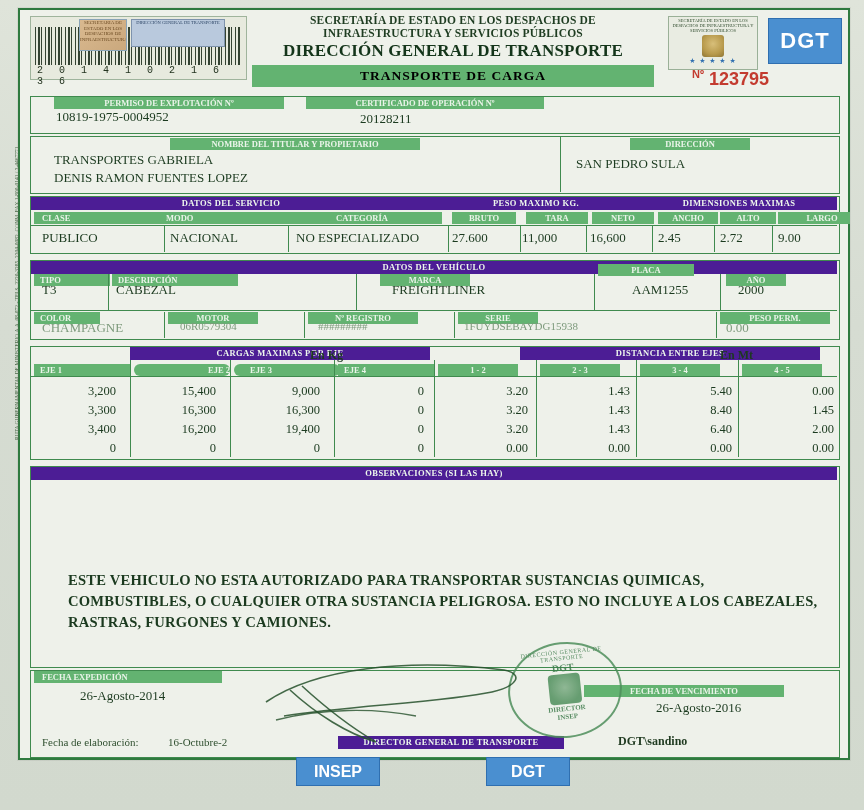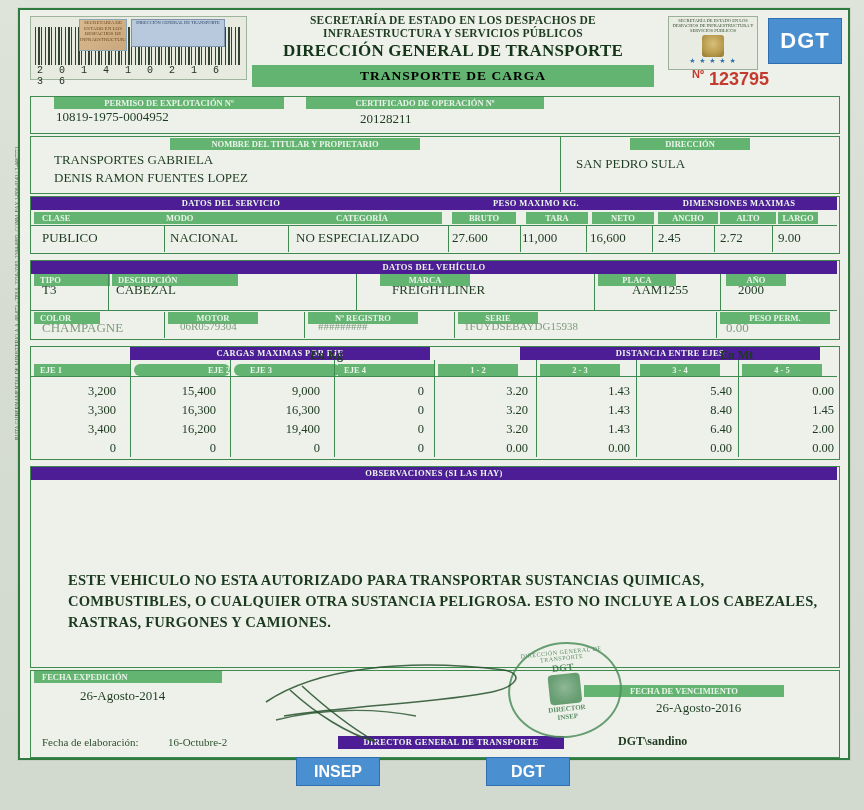--- a/index.html
+++ b/index.html
@@ -223,21 +223,21 @@
     <div class="sectionbar" style="left:621px;top:187px;width:196px;">DIMENSIONES MAXIMAS</div>
 
     <div class="fieldlbl" style="left:14px;top:202px;width:120px;text-align:left;padding-left:8px;">CLASE</div>
     <div class="fieldlbl" style="left:138px;top:202px;width:120px;text-align:left;padding-left:8px;">MODO</div>
     <div class="fieldlbl" style="left:262px;top:202px;width:160px;text-align:center;">CATEGORÍA</div>
     <div class="fieldlbl" style="left:432px;top:202px;width:64px;">BRUTO</div>
     <div class="fieldlbl" style="left:506px;top:202px;width:62px;">TARA</div>
     <div class="fieldlbl" style="left:572px;top:202px;width:62px;">NETO</div>
     <div class="fieldlbl" style="left:638px;top:202px;width:60px;">ANCHO</div>
     <div class="fieldlbl" style="left:700px;top:202px;width:56px;">ALTO</div>
-    <div class="fieldlbl" style="left:758px;top:202px;width:40px;">LARGO</div>
+    <div class="fieldlbl" style="left:758px;top:202px;width:56px;padding-left:16px;">LARGO</div>
 
     <div class="hline" style="left:11px;top:215px;width:806px;"></div>
     <div class="vline" style="left:144px;top:216px;height:26px;"></div>
     <div class="vline" style="left:268px;top:216px;height:26px;"></div>
     <div class="vline" style="left:428px;top:216px;height:26px;"></div>
     <div class="vline" style="left:500px;top:216px;height:26px;"></div>
     <div class="vline" style="left:566px;top:216px;height:26px;"></div>
     <div class="vline" style="left:632px;top:216px;height:26px;"></div>
     <div class="vline" style="left:694px;top:216px;height:26px;"></div>
     <div class="vline" style="left:752px;top:216px;height:26px;"></div>
@@ -251,21 +251,21 @@
     <div class="fieldval" style="left:638px;top:220px;">2.45</div>
     <div class="fieldval" style="left:700px;top:220px;">2.72</div>
     <div class="fieldval" style="left:758px;top:220px;">9.00</div>
 
     <div class="box" style="left:10px;top:250px;width:808px;height:78px;"></div>
     <div class="sectionbar" style="left:11px;top:251px;width:806px;">DATOS DEL VEHÍCULO</div>
 
     <div class="fieldlbl" style="left:14px;top:264px;width:70px;text-align:left;padding-left:6px;">TIPO</div>
     <div class="fieldlbl" style="left:92px;top:264px;width:120px;text-align:left;padding-left:6px;">DESCRIPCIÓN</div>
     <div class="fieldlbl" style="left:360px;top:264px;width:90px;">MARCA</div>
-    <div class="fieldlbl" style="left:578px;top:264px;width:78px;">PLACA</div>
+    <div class="fieldlbl" style="left:578px;top:254px;width:96px;">PLACA</div>
     <div class="fieldlbl" style="left:706px;top:264px;width:60px;">AÑO</div>
 
     <div class="vline" style="left:88px;top:264px;height:36px;"></div>
     <div class="vline" style="left:336px;top:264px;height:36px;"></div>
     <div class="vline" style="left:574px;top:264px;height:36px;"></div>
     <div class="vline" style="left:700px;top:264px;height:36px;"></div>
     <div class="hline" style="left:11px;top:300px;width:806px;"></div>
 
     <div class="fieldval" style="left:22px;top:272px;">T3</div>
     <div class="fieldval" style="left:96px;top:272px;">CABEZAL</div>

